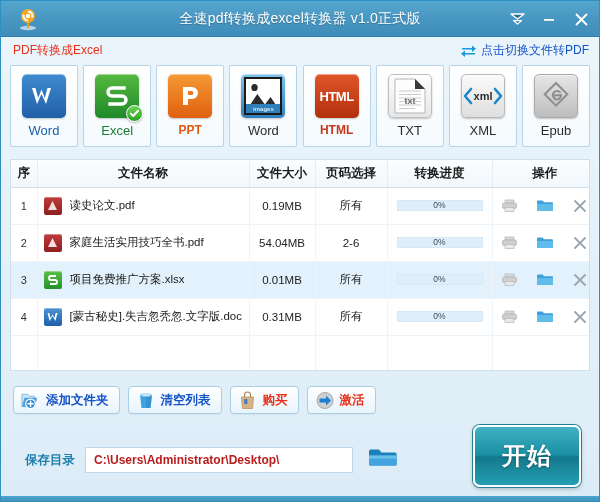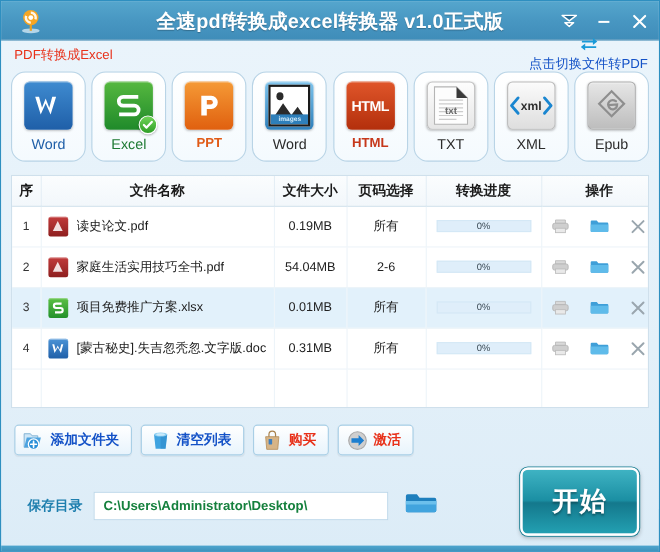--- a/index.html
+++ b/index.html
@@ -31,22 +31,22 @@
     margin-left: 10px;
     display: flex; align-items: center; justify-content: center;
     flex: none;
   }
   .logo svg { display: block; }
   .title-text {
     position: absolute;
     left: 0; right: 0;
     text-align: center;
     color: #ffffff;
-    font-size: 18px;
-    font-weight: bold;
+    font-size: 14px;
+    font-weight: normal;
     letter-spacing: .2px;
     text-shadow: 0 1px 1px rgba(0,0,0,.25);
     pointer-events: none;
   }
   .win-ctrls {
     position: absolute;
     right: 8px; top: 0; height: 36px;
     display: flex; align-items: center; gap: 12px;
   }
   .win-btn {
@@ -78,38 +78,37 @@
   .func-value {
     font-size: 12px;
     color: #e8311a;
     margin-left: 2px;
     font-weight: normal;
   }
   .spacer { flex: 1; }
   .switch-link {
     display: flex; align-items: center; gap: 4px;
     cursor: pointer;
-    flex-direction: column;
   }
   .switch-link .lbl {
     font-size: 12px; color: #1452c7;
   }
   .swap-icon svg { display: block; }
 
   
   .formats {
     display: flex;
     justify-content: space-between;
     padding: 2px 3px 0 3px;
     height: 90px;
   }
   .fmt {
     width: 68px; height: 82px;
     border: 1px solid #b9d4e6;
-    border-radius: 13px;
+    border-radius: 2px;
     background: linear-gradient(180deg, #ffffff 0%, #f4fafe 100%);
     display: flex; flex-direction: column;
     align-items: center; justify-content: flex-start;
     padding-top: 7px;
     cursor: pointer;
     position: relative;
   }
   .fmt .ico {
     width: 50px; height: 46px;
     position: relative;
@@ -265,21 +264,21 @@
     font-weight: bold;
     margin-right: 10px;
   }
   .pathbox {
     width: 268px; height: 26px;
     border: 1px solid #bcd8ea;
     background: #ffffff;
     display: flex; align-items: center;
     padding: 0 8px;
     font-size: 12px;
-    color: #15803d;
+    color: #b91c1c;
     font-weight: bold;
     white-space: nowrap; overflow: hidden;
   }
   .browse {
     margin-left: 14px;
     width: 32px; height: 26px;
     display: flex; align-items: center; justify-content: center;
     cursor: pointer;
   }
   .startbtn {

